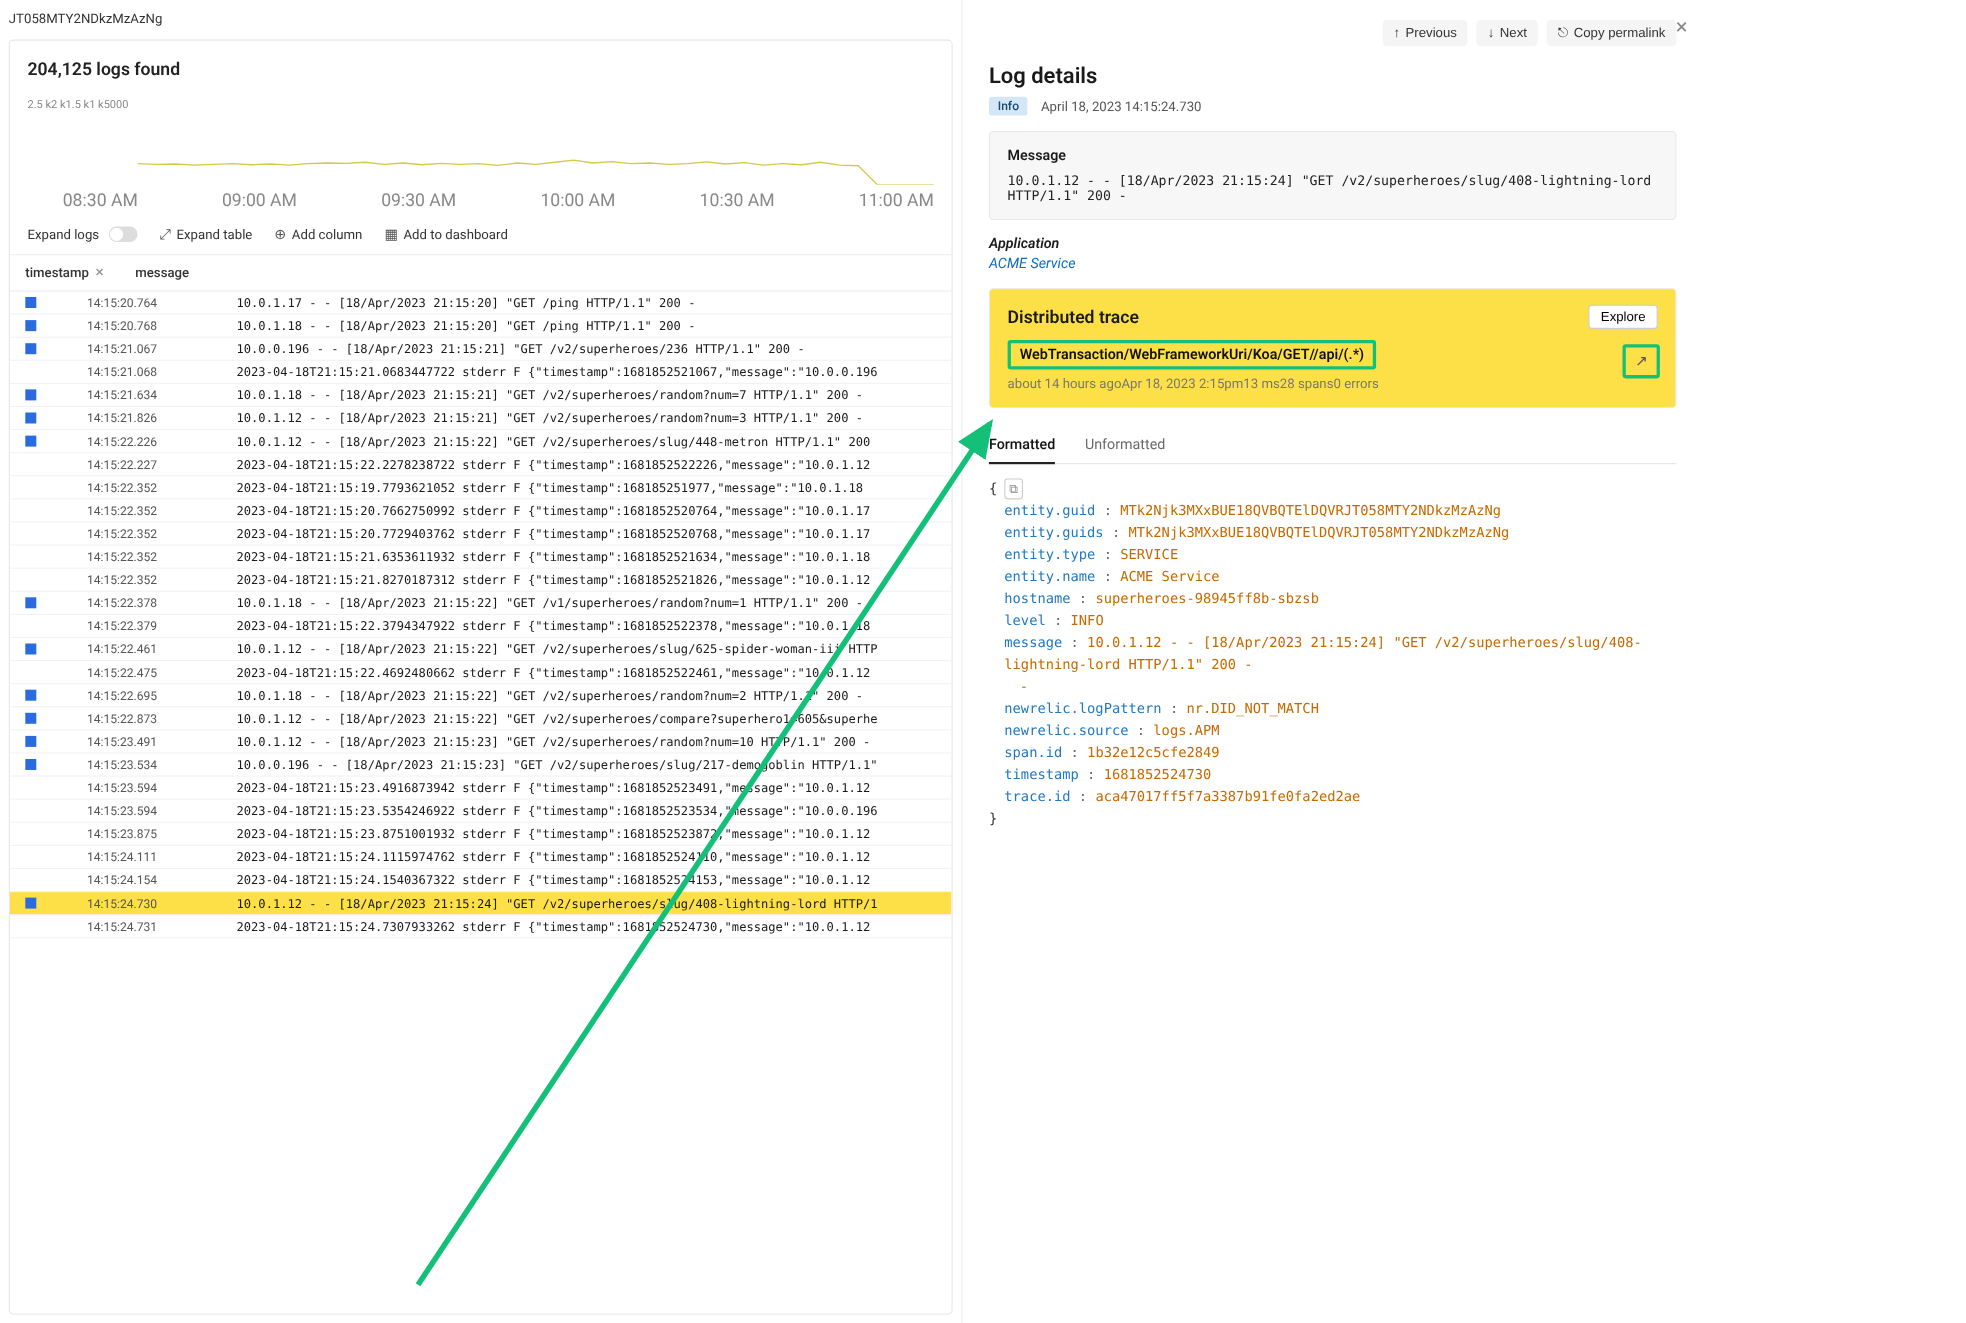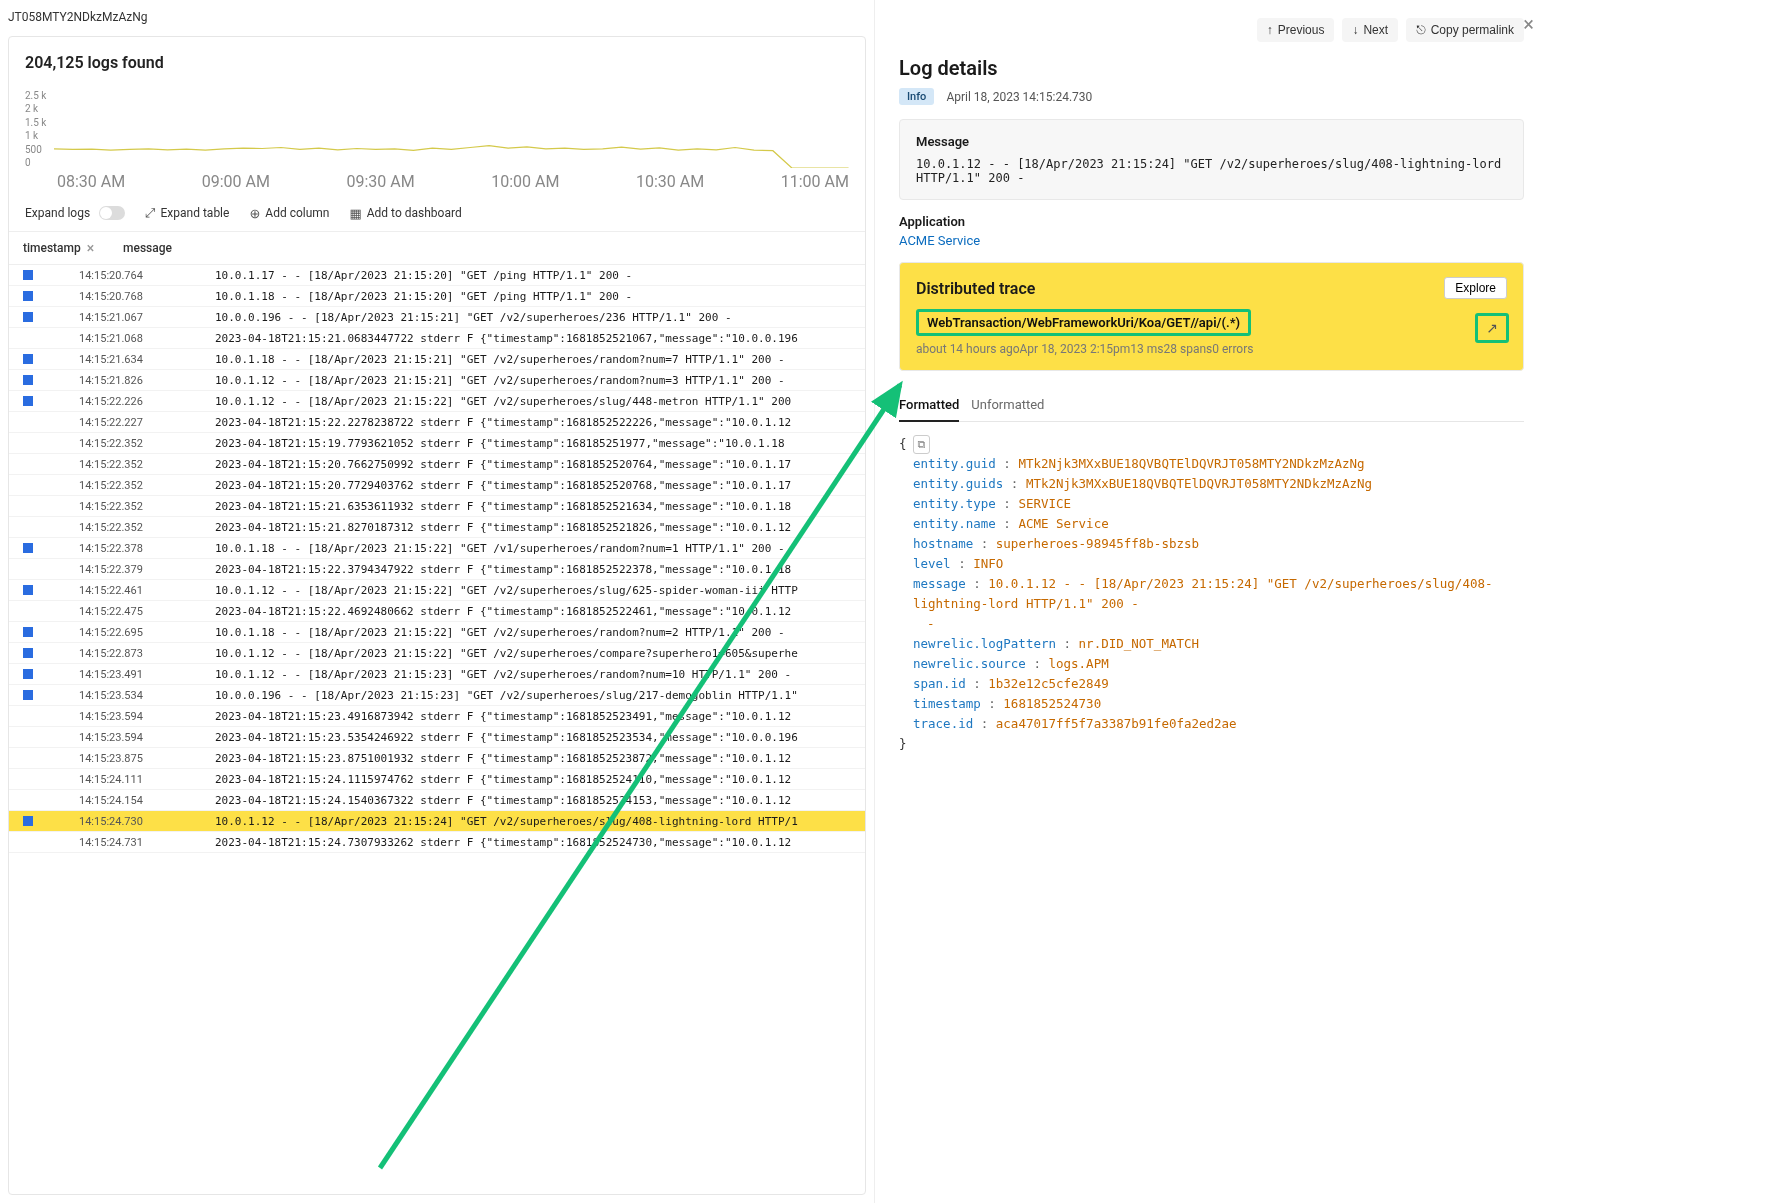--- a/index.html
+++ b/index.html
@@ -4,21 +4,21 @@
   <style>
     * { box-sizing: border-box; margin: 0; padding: 0; }
     body { font-family: -apple-system, BlinkMacSystemFont, "Segoe UI", Roboto, sans-serif; font-size: 13px; color: #1a1a1a; background: #fff; overflow: hidden; }
     .app { display: flex; height: 1203px; width: 1548px; position: relative; }
     .left-panel { width: 874px; background: #fff; display: flex; flex-direction: column; overflow: hidden; }
     .breadcrumb { padding: 10px 8px 4px; font-size: 12px; color: #333; }
     .content-card { margin: 8px; border: 1px solid #e6e6e6; border-radius: 4px; background: #fff; display: flex; flex-direction: column; flex: 1; overflow: hidden; }
     .results-header { padding: 16px; font-weight: 600; font-size: 16px; color: #222; }
     .chart-area { padding: 0 16px 4px; }
     .chart-yaxis { display: flex; gap: 8px; }
-    .yaxis-labels { display: flex; flex-direction: column; justify-content: space-between; font-size: 10px; color: #888; height: 80px; padding-top: 2px; }
+    .yaxis-labels { display: flex; flex-direction: row; justify-content: space-between; font-size: 10px; color: #888; height: 80px; padding-top: 2px; }
     .chart-svg-wrap { flex: 1; position: relative; height: 80px; }
     .chart-line { stroke: #d4c94a; stroke-width: 1.2; fill: none; }
     .chart-x-labels { display: flex; justify-content: space-between; font-size: 16px; color: #888; padding: 4px 0 0 32px; }
     .toolbar-row { display: flex; gap: 20px; align-items: center; padding: 10px 16px; border-bottom: 1px solid #eee; font-size: 12px; color: #333; }
     .toggle-pill { width: 26px; height: 14px; background: #dcdcdc; border-radius: 7px; position: relative; display: inline-block; vertical-align: middle; margin-left: 4px; }
     .toggle-pill::after { content: ""; position: absolute; width: 12px; height: 12px; background: #fff; border-radius: 50%; top: 1px; left: 1px; }
     .toolbar-item { display: flex; align-items: center; gap: 5px; cursor: pointer; }
     .toolbar-icon { font-size: 13px; color: #555; }
     .table-header { display: flex; align-items: center; padding: 8px 14px; border-bottom: 1px solid #eee; font-size: 12px; color: #333; font-weight: 500;}
     .col-ts { width: 100px; display: flex; align-items: center; gap: 6px; }
@@ -46,21 +46,21 @@
     .box-text { font-family: ui-monospace, "SF Mono", Menlo, Consolas, monospace; font-size: 12px; color: #222; word-break: break-all; }
     .app-link { color: #0b6cbf; font-size: 13px; }
     .app-label { font-size: 13px; font-weight: 600; margin-bottom: 4px; }
     .trace-section { background: #fde047; border: 1px solid #e8e8e8; border-radius: 4px; padding: 14px 16px; margin-bottom: 18px; position: relative; }
     .trace-head { display: flex; justify-content: space-between; align-items: center; margin-bottom: 10px; }
     .trace-title { font-size: 16px; font-weight: 600; }
     .explore-btn { background: #fff; border: 1px solid #ccc; border-radius: 3px; padding: 3px 10px; font-size: 12px; cursor: pointer; }
     .trace-name-wrap { border: 3px solid #14c077; border-radius: 3px; padding: 3px 8px; display: inline-block; font-size: 13px; font-weight: 600; color: #111; margin-bottom: 6px; }
     .trace-meta { display: flex; font-size: 12px; color: #777; align-items: flex-end; }
     .trace-open-icon { border: 3px solid #14c077; border-radius: 3px; padding: 4px 8px; display: inline-flex; align-items: center; justify-content: center; position: absolute; right: 14px; top: 50px; font-size: 14px; color: #555; cursor: pointer; }
-    .tabs { display: flex; gap: 12px; border-bottom: 1px solid #e6e6e6; margin-bottom: 8px; }
+    .tabs { display: flex; gap: 27px; border-bottom: 1px solid #e6e6e6; margin-bottom: 8px; }
     .tab { padding: 8px 0; font-size: 13px; color: #6a6a6a; cursor: pointer; }
     .tab.active { color: #111; font-weight: 500; border-bottom: 2px solid #222; margin-bottom: -1px; }
     .json-block { font-family: ui-monospace, "SF Mono", Menlo, Consolas, monospace; font-size: 12.5px; line-height: 1.6; padding: 4px 0; }
     .json-brace { color: #333; }
     .json-copy { display: inline-block; border: 1px solid #ccc; border-radius: 3px; font-size: 11px; padding: 0 4px; margin-left: 6px; color: #888; vertical-align: middle; cursor: pointer;}
     .json-row { padding-left: 14px; }
     .json-key { color: #1f78c1; }
     .json-sep { color: #666; }
     .json-str { color: #c66900; }
     .json-ind { display: block; padding-left: 28px; color: #c66900; }
@@ -294,21 +294,21 @@
     <div class="meta-line">
       <span class="info-badge">Info</span>
       <span class="meta-date">April 18, 2023 14:15:24.730</span>
     </div>
 
     <div class="box">
       <div class="box-heading">Message</div>
       <div class="box-text">10.0.1.12 - - [18/Apr/2023 21:15:24] "GET /v2/superheroes/slug/408-lightning-lord HTTP/1.1" 200 -</div>
     </div>
 
-    <div style="margin-bottom:14px;">
+    <div style="margin-bottom:14px;font-style:italic;">
       <div class="app-label">Application</div>
       <a class="app-link">ACME Service</a>
     </div>
 
     <div class="trace-section">
       <div class="trace-head">
         <span class="trace-title">Distributed trace</span>
         <button class="explore-btn">Explore</button>
       </div>
       <span class="trace-name-wrap">WebTransaction/WebFrameworkUri/Koa/GET//api/(.*)</span>

